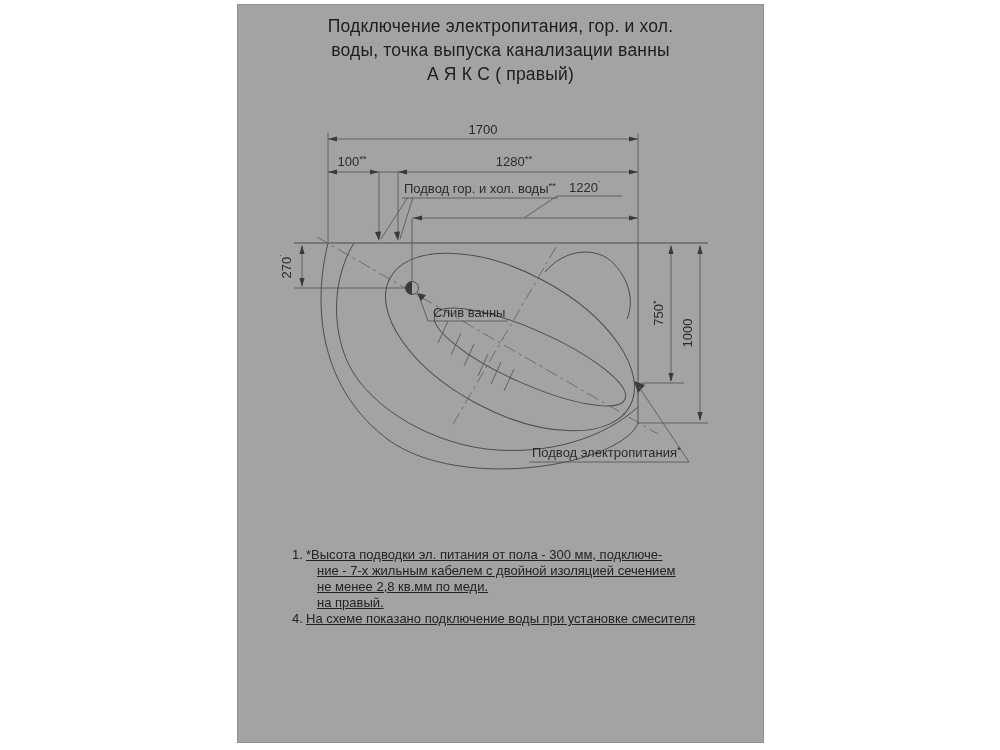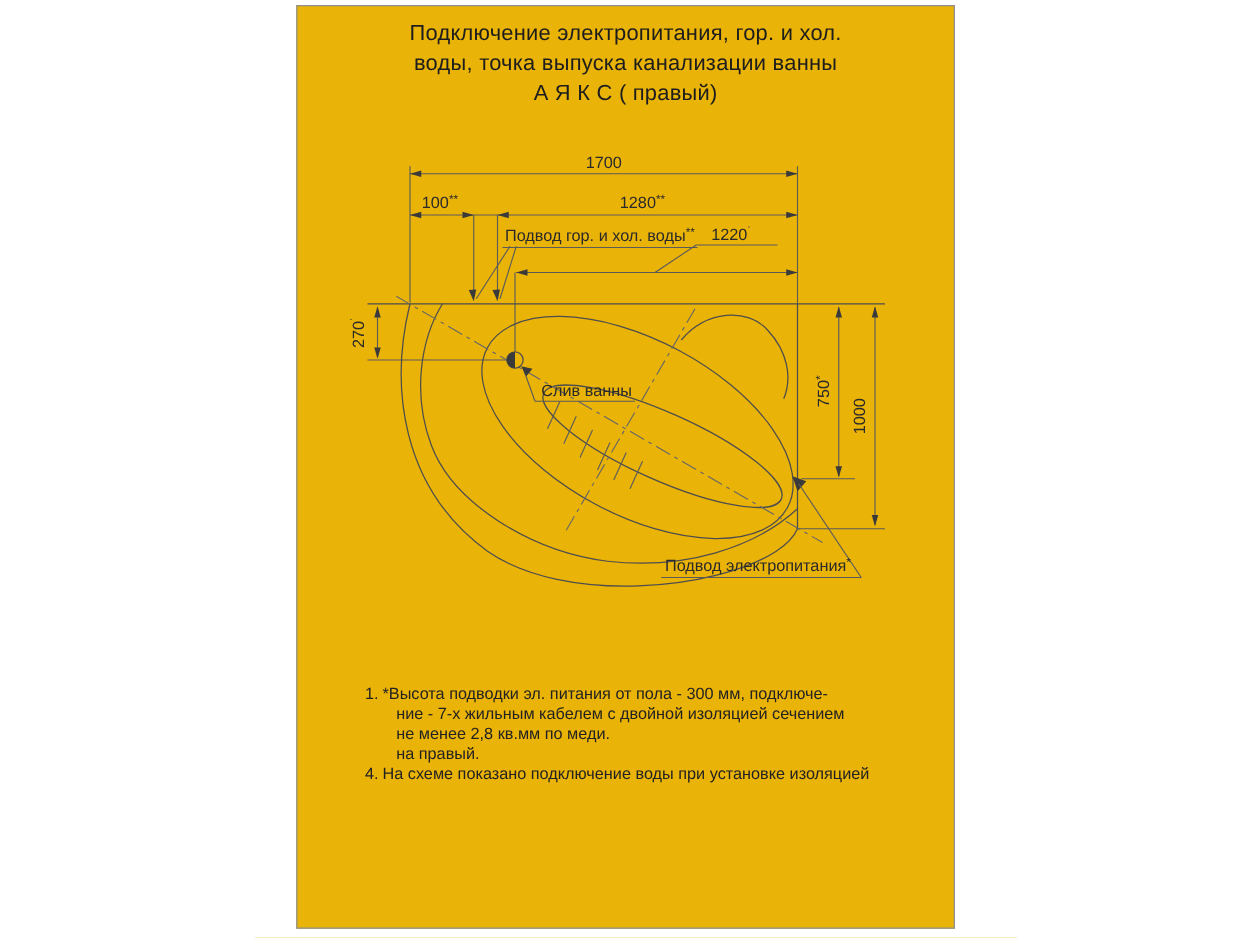--- a/index.html
+++ b/index.html
@@ -1,24 +1,24 @@
 <!DOCTYPE html>
 <html><head>
 <meta charset="utf-8">
 <style>
   html,body{margin:0;padding:0;background:#ffffff;}
   body{width:1000px;height:750px;position:relative;overflow:hidden;
        font-family:"Liberation Sans",sans-serif;color:#222;}
   .sheet{position:absolute;left:237px;top:4px;width:527px;height:739px;
-         background:#eab308;border:1px solid #8f8f8f;box-sizing:border-box;}
+         background:#a3a3a3;border:1px solid #8f8f8f;box-sizing:border-box;}
   .title{position:absolute;left:0;right:0;top:9px;text-align:center;
          font-size:17.5px;line-height:24px;color:#1d1d1d;letter-spacing:.2px;}
   .drawing-svg{position:absolute;left:0;top:0;}
   .notes{position:absolute;left:54px;top:542px;width:440px;
-         font-size:13px;line-height:16px;color:#222;}
+         font-size:13px;line-height:16px;color:#222;text-decoration:underline;}
   .note-line .nnum{display:inline-block;min-width:14px;}
   .note-line.cont{padding-left:25px;}
   svg text{font-family:"Liberation Sans",sans-serif;font-size:13px;fill:#2a2a2a;}
   svg .lw{stroke:#4d4d4d;stroke-width:1;fill:none;}
   svg .thin{stroke:#5a5a5a;stroke-width:0.9;fill:none;}
   svg .cl{stroke:#666;stroke-width:0.9;fill:none;stroke-dasharray:13 4 3 4;}
   svg .ah{fill:#3a3a3a;stroke:none;}
 </style>
 </head>
 <body>
@@ -28,21 +28,21 @@
     <div>Подключение электропитания, гор. и хол.</div>
     <div>воды, точка выпуска канализации ванны</div>
     <div>А Я К С  ( правый)</div>
   </div>
 
   <div class="notes">
     <div class="note-line"><span class="nnum">1.</span><span>*Высота подводки эл. питания от пола - 300 мм, подключе-</span></div>
     <div class="note-line cont">ние - 7-х жильным кабелем с двойной изоляцией сечением</div>
     <div class="note-line cont">не менее 2,8 кв.мм по меди.</div>
     <div class="note-line cont">на правый.</div>
-    <div class="note-line"><span class="nnum">4.</span><span>На схеме показано подключение воды при установке изоляцией</span></div>
+    <div class="note-line"><span class="nnum">4.</span><span>На схеме показано подключение воды при установке смесителя</span></div>
   </div>
 </div>
 
 <svg class="drawing-svg" width="1000" height="750" viewBox="0 0 1000 750">
 
   <g>
     <line class="thin" x1="328" y1="133" x2="328" y2="242"></line>
     <line class="thin" x1="638" y1="133" x2="638" y2="243"></line>
     <line class="thin" x1="294" y1="288" x2="406" y2="288"></line>
     <line class="thin" x1="641" y1="383" x2="684" y2="383"></line>

